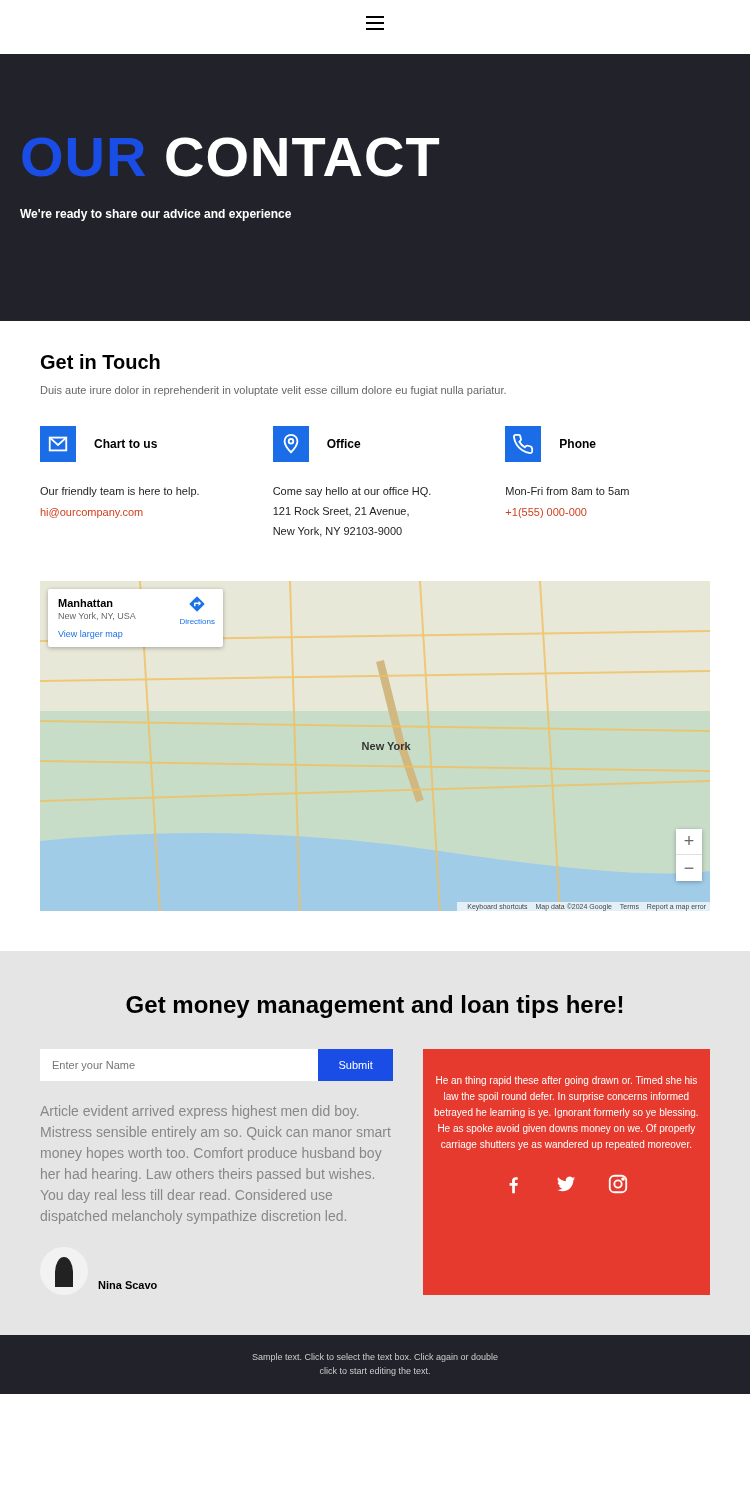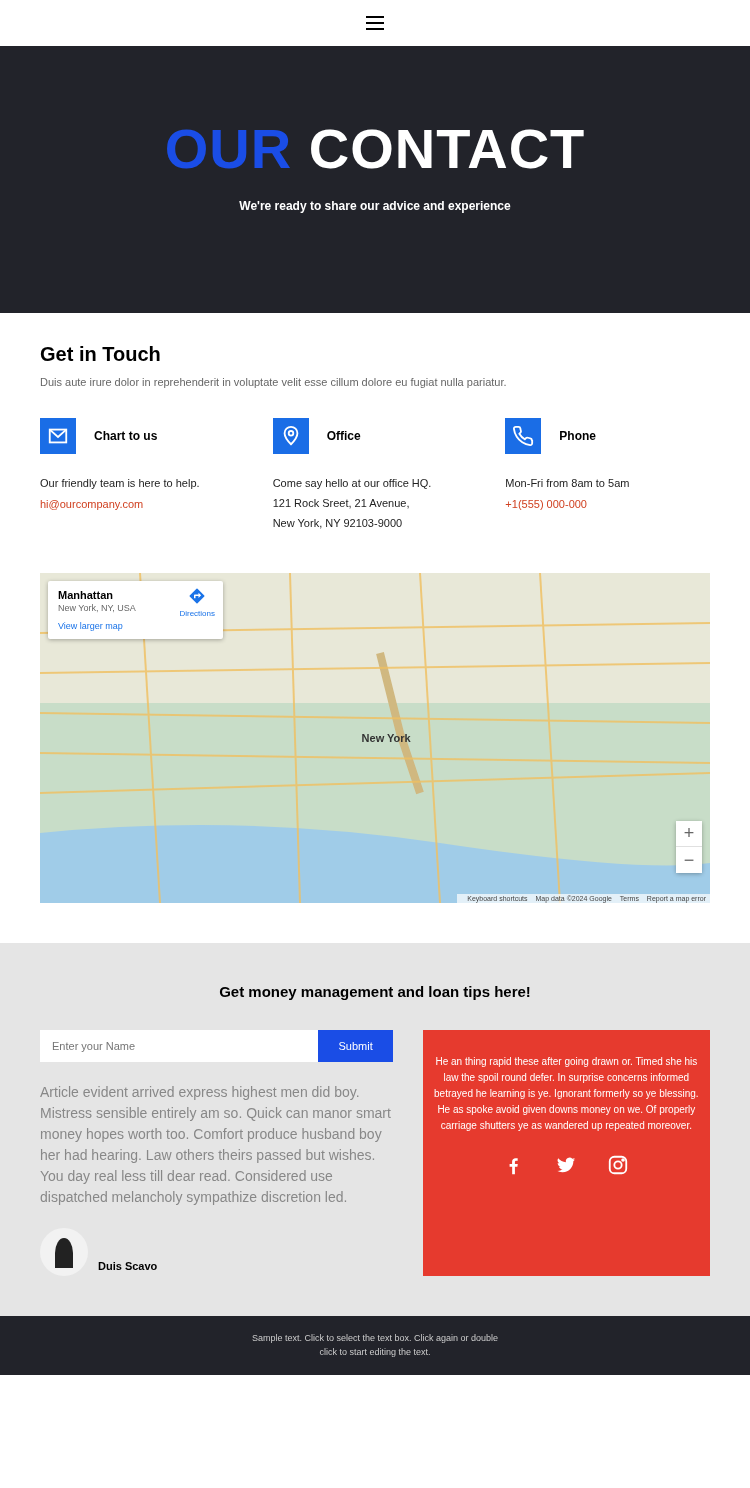--- a/index.html
+++ b/index.html
@@ -2,21 +2,21 @@
 <html><head>
 <meta charset="utf-8">
 <style>
 * { margin: 0; padding: 0; box-sizing: border-box; }
 body { font-family: Arial, Helvetica, sans-serif; width: 750px; margin: 0 auto; background: #fff; }
 
 .header { background: #fff; height: 46px; display: flex; align-items: center; justify-content: center; }
 .hamburger { width: 18px; height: 14px; display: flex; flex-direction: column; justify-content: space-between; cursor: pointer; }
 .hamburger span { display: block; height: 2px; background: #000; width: 100%; }
 
-.hero { background: #22232a; padding: 70px 20px 100px; text-align: center; }
+.hero { background: #22232a; padding: 70px 20px 100px; text-align: left; margin-top: 8px; }
 .hero-title { font-size: 56px; font-weight: 900; letter-spacing: 1px; }
 .hero-title .accent { color: #1a4de6; }
 .hero-title .white { color: #fff; }
 .hero-sub { color: #fff; font-size: 12px; font-weight: bold; margin-top: 18px; }
 
 .contact { background: #fff; padding: 30px 40px 40px; border-radius: 21px; }
 .contact h2 { font-size: 20px; font-weight: bold; margin-bottom: 10px; }
 .contact-intro { font-size: 11px; color: #666; margin-bottom: 30px; }
 .contact-cols { display: flex; gap: 28px; }
 .contact-col { flex: 1; }
@@ -38,21 +38,21 @@
 .map-directions { position: absolute; top: 6px; right: 8px; text-align: center; }
 .map-directions svg { width: 18px; height: 18px; }
 .map-directions-label { color: #1a73e8; font-size: 8px; margin-top: 2px; }
 .map-zoom { position: absolute; right: 8px; bottom: 30px; width: 26px; background: #fff; box-shadow: 0 1px 4px rgba(0,0,0,.3); border-radius: 2px; }
 .map-zoom button { width: 26px; height: 26px; border: none; background: #fff; font-size: 18px; color: #666; cursor: pointer; display: block; }
 .map-zoom button:first-child { border-bottom: 1px solid #e0e0e0; }
 .map-attrib { position: absolute; bottom: 0; right: 0; font-size: 7px; color: #444; background: rgba(255,255,255,.7); padding: 1px 4px; }
 .map-attrib span { margin-left: 6px; }
 
 .tips { background: #e5e5e5; padding: 40px; }
-.tips h2 { text-align: center; font-size: 15px; font-weight: bold; margin-bottom: 30px; }
+.tips h2 { text-align: center; font-size: 24px; font-weight: bold; margin-bottom: 30px; }
 .tips-row { display: flex; gap: 30px; }
 .tips-left { flex: 1.3; }
 .form-row { display: flex; margin-bottom: 20px; }
 .form-row input { flex: 1; padding: 10px 12px; border: none; font-size: 11px; color: #888; }
 .form-row button { background: #1a4de6; color: #fff; border: none; padding: 10px 20px; font-size: 11px; cursor: pointer; }
 .tips-text { font-size: 14px; color: #888; line-height: 1.5; margin-bottom: 20px; }
 .author { display: flex; align-items: flex-end; gap: 10px; }
 .avatar { width: 48px; height: 48px; border-radius: 50%; background: #f2f2f2; position: relative; overflow: hidden; }
 .avatar::after { content: ""; position: absolute; left: 50%; top: 20%; width: 18px; height: 30px; background: #222; border-radius: 50% 50% 0 0; transform: translateX(-50%); }
 .author-name { font-size: 11px; font-weight: bold; padding-bottom: 4px; }
@@ -177,21 +177,21 @@
   <h2>Get money management and loan tips here!</h2>
   <div class="tips-row">
     <div class="tips-left">
       <div class="form-row">
         <input type="text" placeholder="Enter your Name" style="">
         <button>Submit</button>
       </div>
       <p class="tips-text">Article evident arrived express highest men did boy. Mistress sensible entirely am so. Quick can manor smart money hopes worth too. Comfort produce husband boy her had hearing. Law others theirs passed but wishes. You day real less till dear read. Considered use dispatched melancholy sympathize discretion led.</p>
       <div class="author">
         <div class="avatar"></div>
-        <div class="author-name">Duis Scavo</div>
+        <div class="author-name">Nina Scavo</div>
       </div>
     </div>
     <div class="tips-right">
       <p class="tips-right-text">He an thing rapid these after going drawn or. Timed she his law the spoil round defer. In surprise concerns informed betrayed he learning is ye. Ignorant formerly so ye blessing. He as spoke avoid given downs money on we. Of properly carriage shutters ye as wandered up repeated moreover.</p>
       <div class="socials">
         <svg viewBox="0 0 24 24" fill="#fff">
             <path d="M13 22v-8h2.7l.4-3.1H13V8.9c0-.9.3-1.5 1.6-1.5H16V4.6c-.3 0-1.2-.1-2.3-.1-2.3 0-3.8 1.4-3.8 3.9v2.5H7.2V14H10v8h3z"></path>
           </svg>
         <svg viewBox="0 0 24 24" fill="#fff">
             <path d="M22 5.9c-.7.3-1.5.5-2.3.6.8-.5 1.5-1.3 1.8-2.2-.8.5-1.7.8-2.6 1a4.1 4.1 0 00-7 3.7c-3.4-.2-6.4-1.8-8.4-4.3a4.1 4.1 0 001.3 5.5c-.7 0-1.3-.2-1.9-.5 0 2 1.4 3.6 3.3 4-.6.2-1.3.2-1.9.1.5 1.6 2.1 2.8 3.9 2.9A8.3 8.3 0 012 18.4 11.7 11.7 0 008.3 20c7.5 0 11.7-6.3 11.7-11.7v-.5c.8-.6 1.5-1.3 2-2z"></path>

